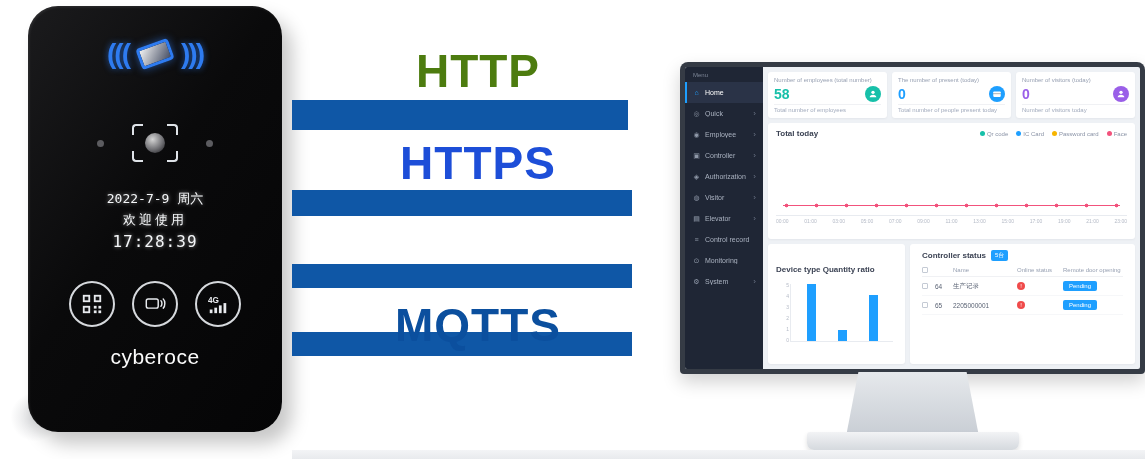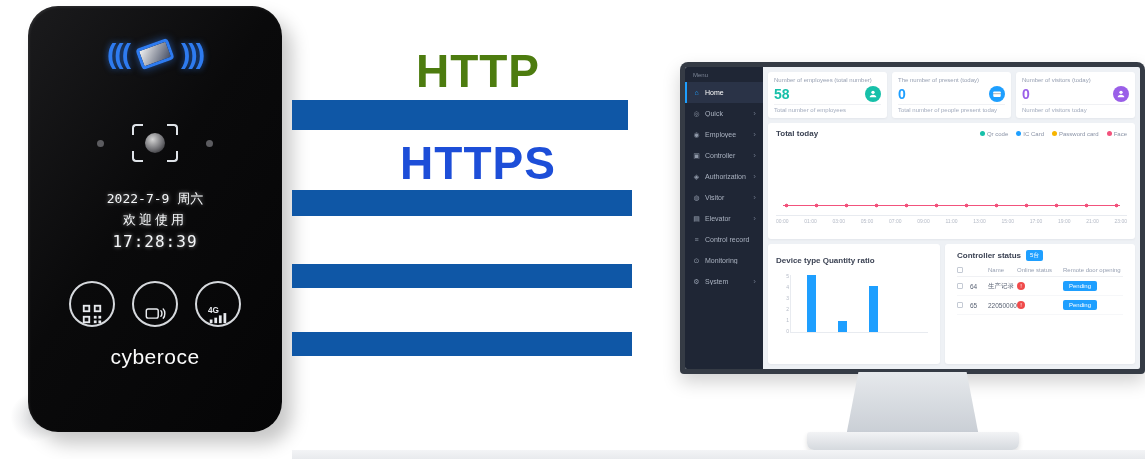--- a/index.html
+++ b/index.html
@@ -27,21 +27,21 @@
   .vf-bl{bottom:0;left:0;border-right:none;border-top:none;border-bottom-left-radius:4px;}
   .vf-br{bottom:0;right:0;border-left:none;border-top:none;border-bottom-right-radius:4px;}
   .vf-lens{position:absolute;left:50%;top:50%;transform:translate(-50%,-50%);width:20px;height:20px;border-radius:50%;
     background:radial-gradient(circle at 38% 32%,#d4d4d4,#707074 55%,#28282c 90%);}
   .display{margin-top:28px;text-align:center;color:#f4f6f8;font-family:"DejaVu Sans Mono",monospace;
     text-shadow:0 0 4px rgba(255,255,255,.55);}
   .disp-date{font-size:13px;}
   .disp-welcome{font-size:13px;letter-spacing:3px;margin-top:3px;}
   .disp-time{font-size:16px;margin-top:3px;letter-spacing:1px;}
   .dev-icons{display:flex;gap:17px;margin-top:30px;}
-  .dev-icon-circle{width:46px;height:46px;border:2px solid #d6d9dd;border-radius:50%;display:flex;align-items:flex-end;justify-content:center;}
+  .dev-icon-circle{width:46px;height:46px;border:2px solid #d6d9dd;border-radius:50%;display:flex;align-items:center;justify-content:center;}
   .brand{margin-top:18px;color:#fbfbfb;font-size:21px;letter-spacing:.5px;font-weight:500;}
 
   
   .protocols{position:absolute;left:292px;top:44px;width:372px;height:340px;}
   .proto-label{position:absolute;width:100%;text-align:center;font-weight:800;font-size:46px;line-height:1;
     letter-spacing:1px;z-index:2;}
   .arrow{position:absolute;left:0;}
   .arrow::after{content:"";position:absolute;left:100%;top:50%;transform:translateY(-50%);width:0;height:0;
     border-top:22px solid transparent;border-bottom:22px solid transparent;}
 
@@ -74,21 +74,21 @@
   .legend{display:flex;gap:8px;}
   .legend-item{display:flex;align-items:center;gap:2px;font-size:6px;color:#8a93a6;cursor:pointer;}
   .legend-dot{width:5px;height:5px;border-radius:50%;}
   .chart-area{position:relative;height:72px;margin-top:6px;border-bottom:1px solid #e8ebf0;}
   .flat-line{position:absolute;left:2%;right:2%;bottom:9px;border-top:1.5px solid #f2527c;}
   .flat-dots{position:absolute;left:2%;right:2%;bottom:6px;height:7px;
     background-image:radial-gradient(circle at 3.5px 3.5px,#f2527c 1.6px,transparent 2.2px);
     background-size:30px 7px;background-repeat:repeat-x;}
   .x-ticks{display:flex;justify-content:space-between;font-size:5px;color:#b4bac6;margin-top:2px;}
   .bottom-row{display:flex;gap:5px;flex:1;min-height:0;}
-  .device-card{width:172px;padding:5px 8px;flex-shrink:0;}
+  .device-card{width:137px;padding:14px 8px;flex-shrink:0;}
   .bar-chart{position:relative;height:58px;margin:8px 4px 0 14px;border-left:1px solid #e8ebf0;border-bottom:1px solid #e8ebf0;
     display:flex;align-items:flex-end;gap:22px;padding-left:16px;}
   .bar{width:9px;background:#1e9fff;}
   .y-labels{position:absolute;left:-11px;top:-2px;bottom:-2px;display:flex;flex-direction:column;justify-content:space-between;
     font-size:5px;color:#b4bac6;text-align:right;width:9px;}
   .controller-card{flex:1;padding:6px 12px;min-width:0;}
   .badge{background:#1e9fff;color:#fff;font-size:6px;padding:1px 4px;border-radius:2px;margin-left:5px;}
   .table{width:100%;margin-top:4px;font-size:6.5px;color:#5a6374;}
   .thead{display:flex;color:#98a1b3;padding:2px 0 3px;border-bottom:1px solid #f0f1f4;font-size:6px;}
   .trow{display:flex;align-items:center;padding:4px 0;border-bottom:1px solid #f6f7f9;}
@@ -177,20 +177,21 @@
     </div>
     <div class="brand">cyberoce</div>
   </div>
 
   <div class="protocols">
     <div class="proto-label" style="top:4px;color:#4d7c0f;">HTTP</div>
     <div class="arrow" style="top:56px;height:30px;width:336px;background:#0f57a6;"></div>
     <div class="proto-label" style="top:96px;color:#1d4ed8;">HTTPS</div>
     <div class="arrow" style="top:146px;height:26px;width:340px;background:#0f57a6;"></div>
     <div class="arrow" style="top:220px;height:24px;width:340px;background:#0f57a6;"></div>
+    <div class="proto-label" style="top:258px;color:#0b4f9e;">MQTTS</div>
     <div class="arrow" style="top:288px;height:24px;width:340px;background:#0f57a6;"></div>
   </div>
 
   <div class="monitor">
     <div class="screen">
       <div class="dash">
 
         <div class="side">
           <div class="side-header">Menu</div>
 

